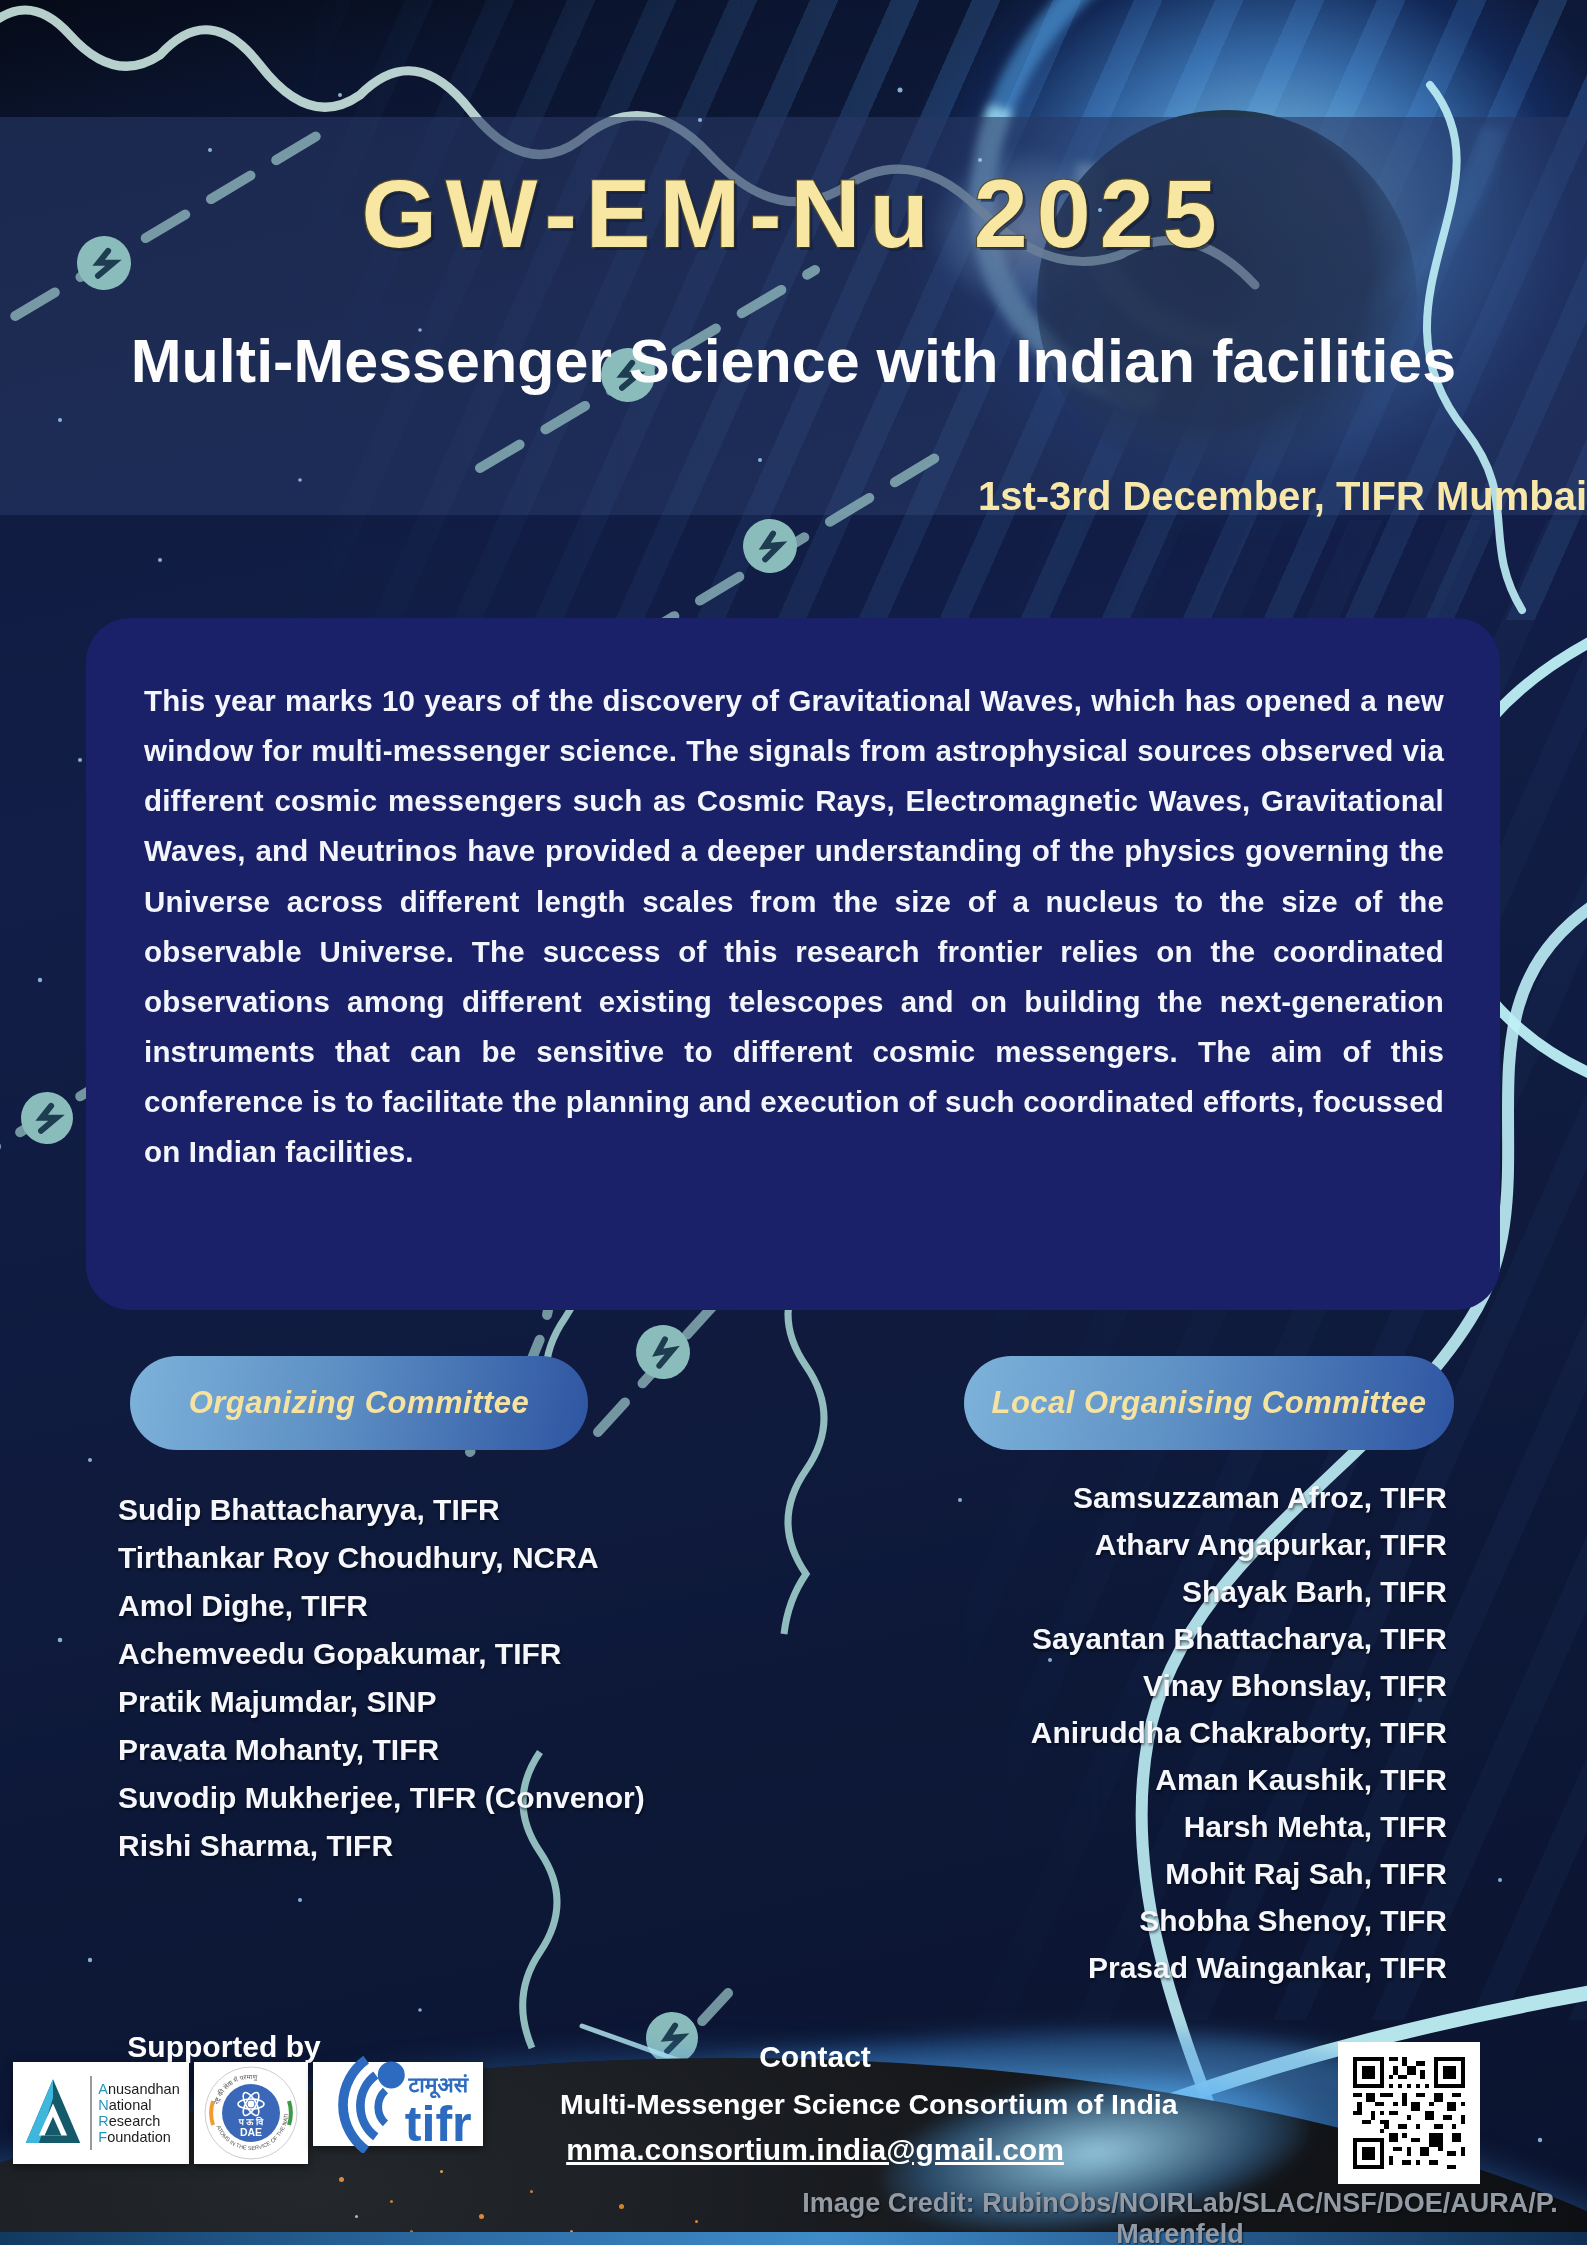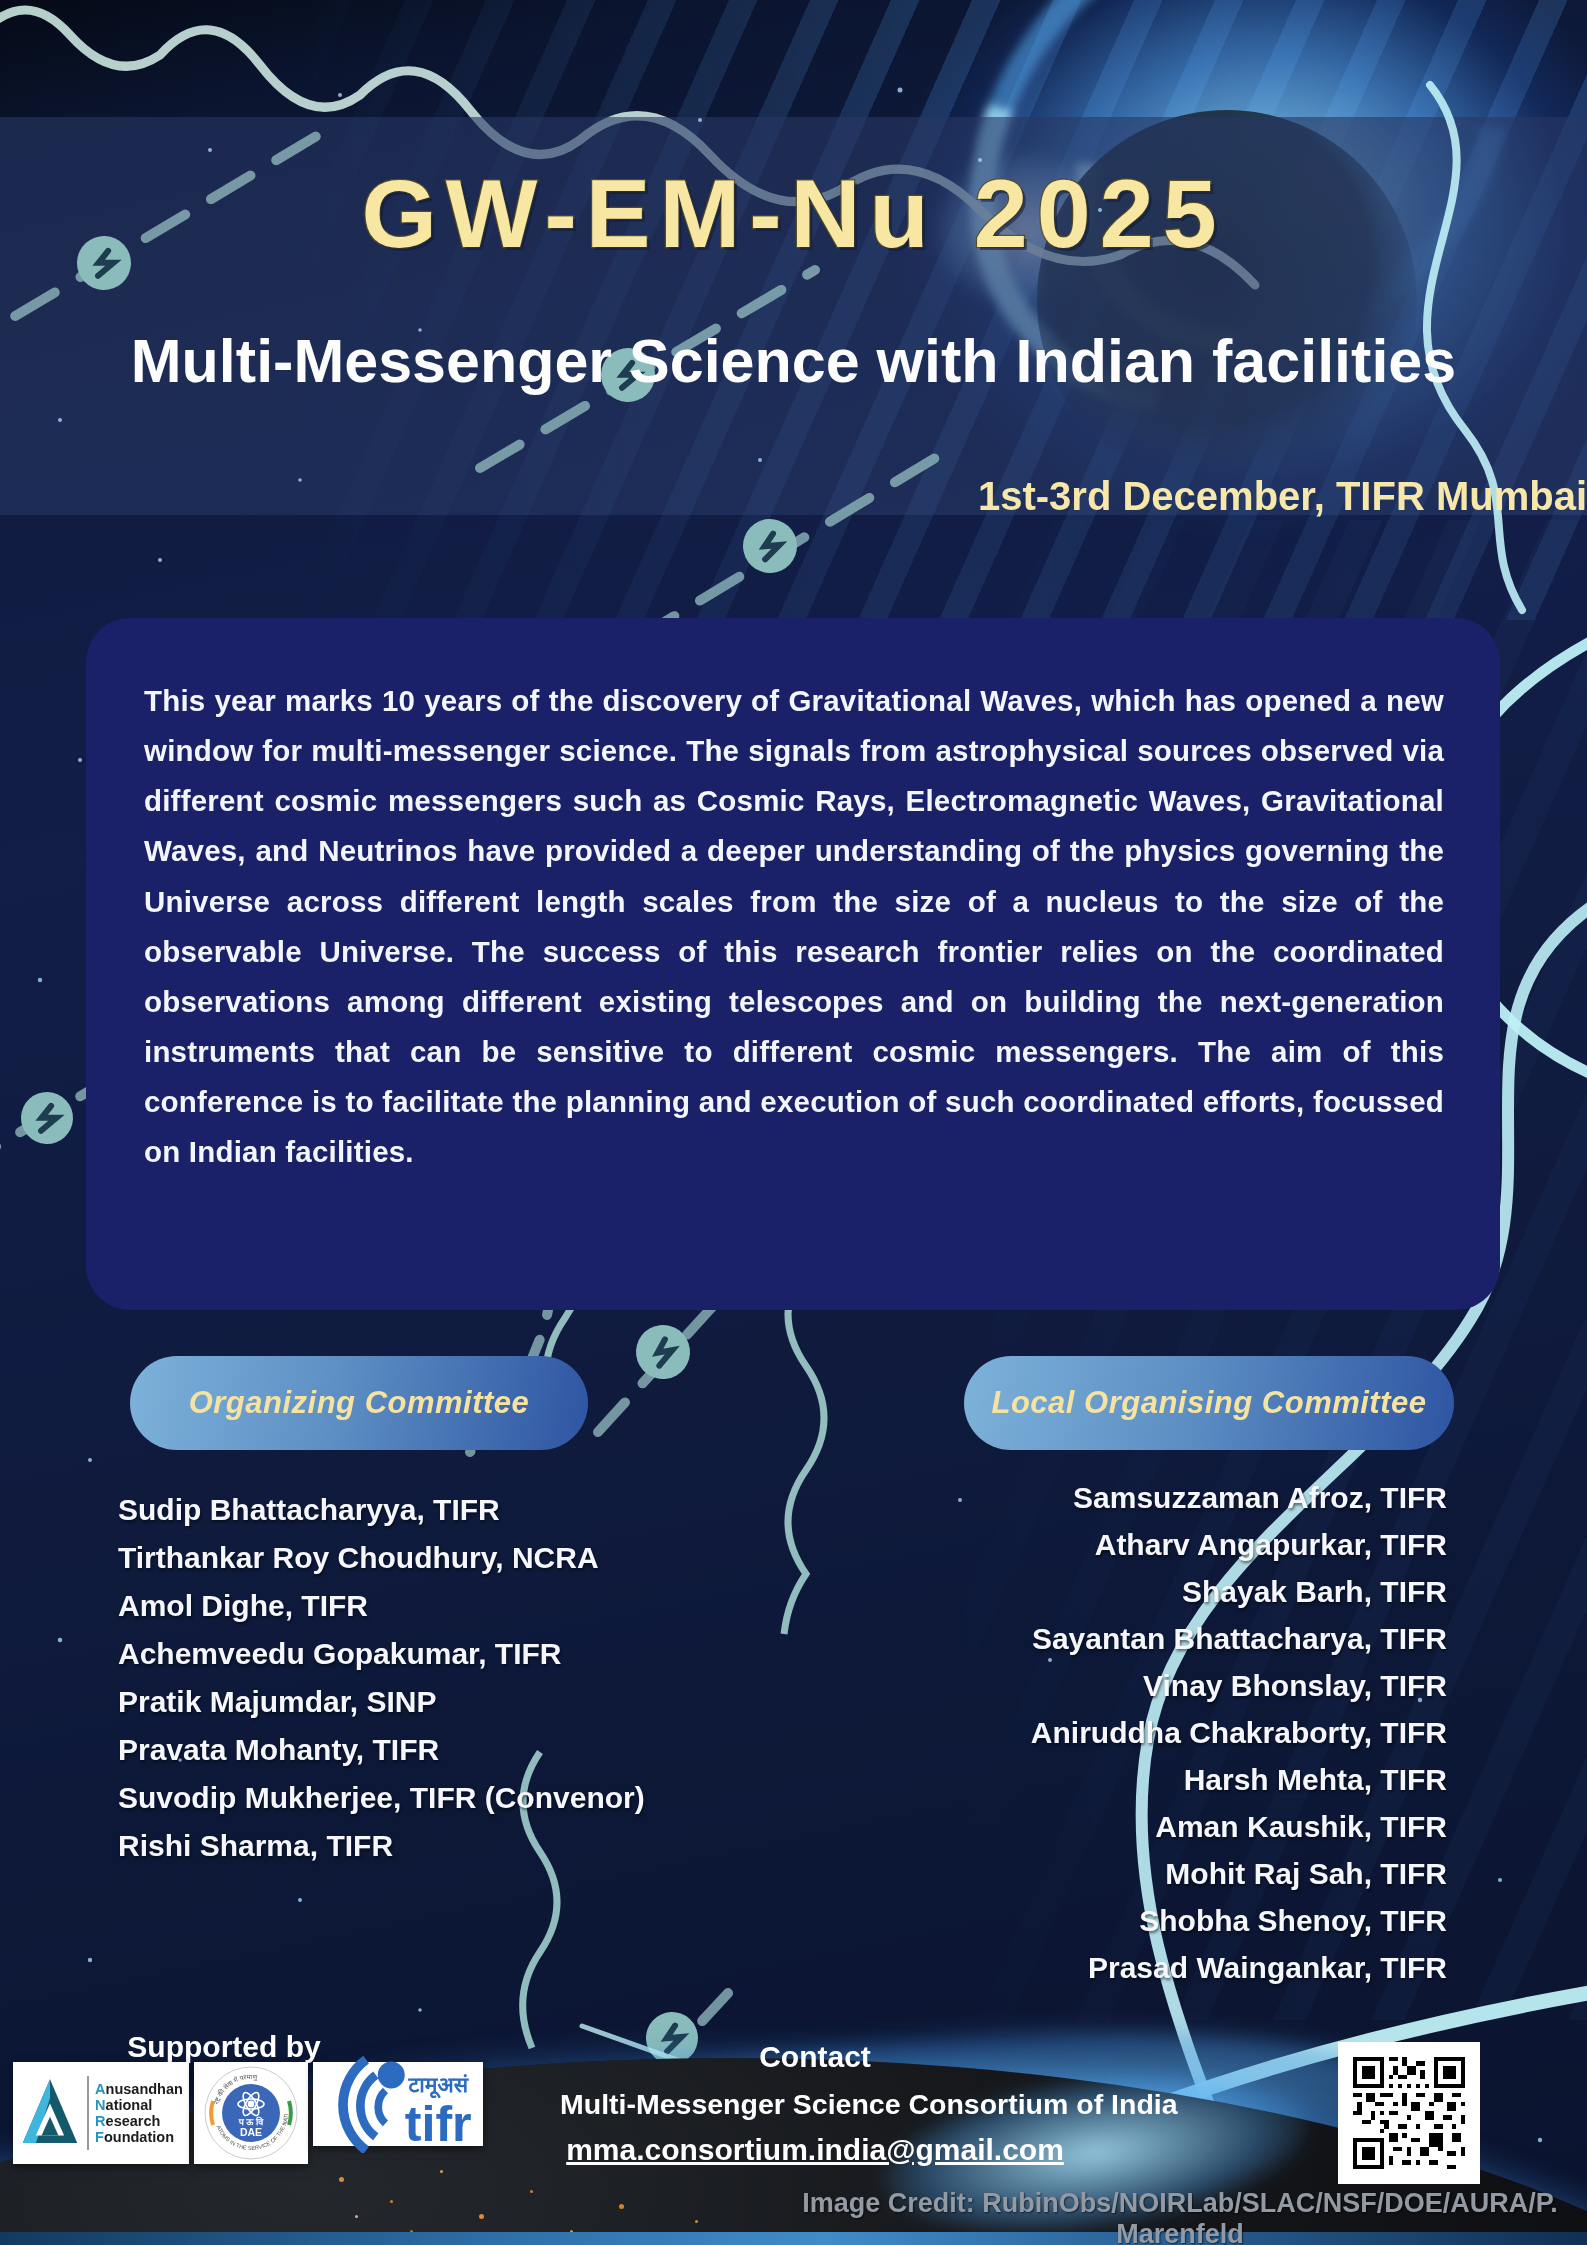--- a/index.html
+++ b/index.html
@@ -74,21 +74,21 @@
   
   .supported-heading{position:absolute;left:104px;top:2022px;width:240px;text-align:center;
     font-size:30px;font-weight:bold;color:#fff;margin-top:8px;}
   .logo-card{position:absolute;top:2062px;background:#fff;box-shadow:0 3px 8px rgba(0,0,0,.5);
     display:flex;align-items:center;justify-content:center;}
   .card-anrf{left:13px;width:176px;height:102px;}
   .card-dae{left:194px;width:114px;height:102px;}
   .card-tifr{left:313px;width:170px;height:84px;}
   .anrf-inner{display:flex;align-items:center;gap:6px;padding:0 4px;}
   .anrf-divider{width:2px;height:74px;background:#9a9a9a;}
-  .anrf-text{font-size:14.5px;line-height:1.12;font-weight:bold;color:#1c1c1c;}
+  .anrf-text{font-size:14.5px;line-height:1.12;font-weight:normal;color:#1c1c1c;}
   .anrf-line::first-letter{color:#2596be;}
   .contact{position:absolute;left:560px;top:2040px;width:510px;text-align:center;color:#fff;}
   .contact-heading{font-size:30px;font-weight:bold;margin-bottom:14px;}
   .contact-org{font-size:28.5px;font-weight:bold;margin-bottom:12px;white-space:nowrap;}
   .contact-email{font-size:30px;font-weight:bold;text-decoration:underline;}
   .qr{position:absolute;left:1338px;top:2042px;width:142px;height:142px;background:#fff;padding:6px;box-sizing:border-box;}
   .credit{position:absolute;left:770px;top:2188px;width:820px;text-align:center;
     font-size:27px;font-weight:bold;color:#939aa4;text-shadow:1px 1px 2px rgba(0,0,0,.6);}
 </style>
 </head>
@@ -246,22 +246,22 @@
     <div class="member">Rishi Sharma, TIFR</div>
   </div>
 
   <div class="member-list list-right">
     <div class="member">Samsuzzaman Afroz, TIFR</div>
     <div class="member">Atharv Angapurkar, TIFR</div>
     <div class="member">Shayak Barh, TIFR</div>
     <div class="member">Sayantan Bhattacharya, TIFR</div>
     <div class="member">Vinay Bhonslay, TIFR</div>
     <div class="member">Aniruddha Chakraborty, TIFR</div>
+    <div class="member">Aman Kaushik, TIFR</div>
     <div class="member">Harsh Mehta, TIFR</div>
-    <div class="member">Aman Kaushik, TIFR</div>
     <div class="member">Mohit Raj Sah, TIFR</div>
     <div class="member">Shobha Shenoy, TIFR</div>
     <div class="member">Prasad Waingankar, TIFR</div>
   </div>
 
   <div class="supported-heading">Supported by</div>
 
   <div class="logo-card card-anrf">
     <div class="anrf-inner">
       <svg width="62" height="80" viewBox="0 0 66 80">

